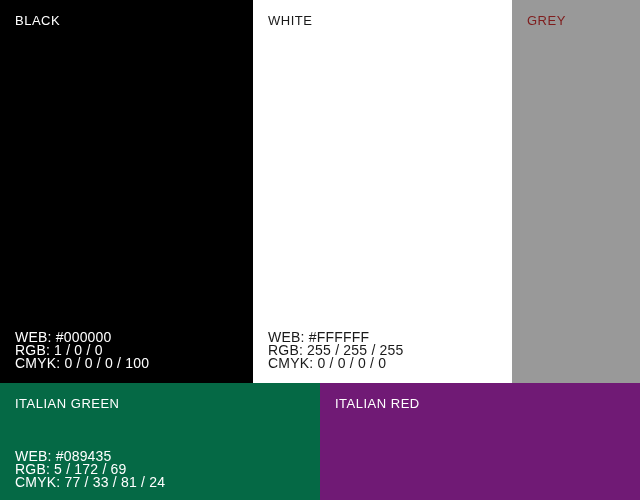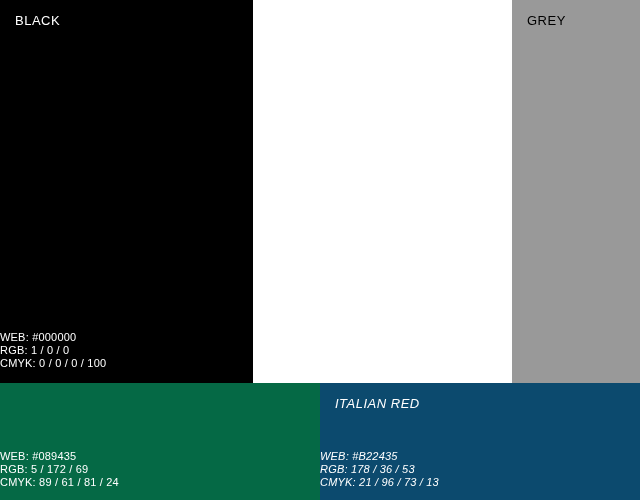--- a/index.html
+++ b/index.html
@@ -26,22 +26,22 @@
     position: absolute;
     left: 15px;
     top: 13px;
     font-size: 13px;
     letter-spacing: 0.5px;
     line-height: 15px;
     white-space: nowrap;
   }
   .swatch-specs {
     position: absolute;
-    left: 0;
-    font-size: 11px;
+    left: 15px;
+    font-size: 14px;
     line-height: 13px;
     letter-spacing: 0.2px;
     white-space: nowrap;
   }
   .spec-line {
     display: block;
   }
   
   #swatch-black {
     left: 0;
@@ -92,35 +92,39 @@
 
   <div class="swatch" id="swatch-black" style="background-color: rgb(0, 0, 0); color: rgb(255, 255, 255);">
     <div class="swatch-title">BLACK</div>
     <div class="swatch-specs">
       <span class="spec-line">WEB: #000000</span>
       <span class="spec-line">RGB: 1 / 0 / 0</span>
       <span class="spec-line">CMYK: 0 / 0 / 0 / 100</span>
     </div>
   </div>
 
+  <div class="swatch" id="swatch-white" style="background-color: rgb(255, 255, 255); color: rgb(26, 26, 26);">
+    <div class="swatch-title">WHITE</div>
+    <div class="swatch-specs">
+      <span class="spec-line">WEB: #FFFFFF</span>
+      <span class="spec-line">RGB: 255 / 255 / 255</span>
+      <span class="spec-line">CMYK: 0 / 0 / 0 / 0</span>
+    </div>
+  </div>
 
-  <div class="swatch" id="swatch-grey" style="background-color: rgb(153, 153, 153); color: #000000;">
+  <div class="swatch" id="swatch-grey" style="background-color: rgb(153, 153, 153); color: #7f1d1d;">
     <div class="swatch-title">GREY</div>
   </div>
 
   <div class="swatch" id="swatch-italian-green" style="background-color: rgb(5, 105, 69); color: rgb(255, 255, 255);">
+    <div class="swatch-title">ITALIAN GREEN</div>
     <div class="swatch-specs">
       <span class="spec-line">WEB: #089435</span>
       <span class="spec-line">RGB: 5 / 172 / 69</span>
-      <span class="spec-line">CMYK: 89 / 61 / 81 / 24</span>
+      <span class="spec-line">CMYK: 77 / 33 / 81 / 24</span>
     </div>
   </div>
 
-  <div class="swatch" id="swatch-italian-red" style="background-color: #0c4a6e; color: rgb(255, 255, 255); font-style: italic;">
+  <div class="swatch" id="swatch-italian-red" style="background-color: #701a75; color: rgb(255, 255, 255);">
     <div class="swatch-title">ITALIAN RED</div>
-    <div class="swatch-specs">
-      <span class="spec-line">WEB: #B22435</span>
-      <span class="spec-line">RGB: 178 / 36 / 53</span>
-      <span class="spec-line">CMYK: 21 / 96 / 73 / 13</span>
-    </div>
   </div>
 
 </div>
 
 </body></html>

